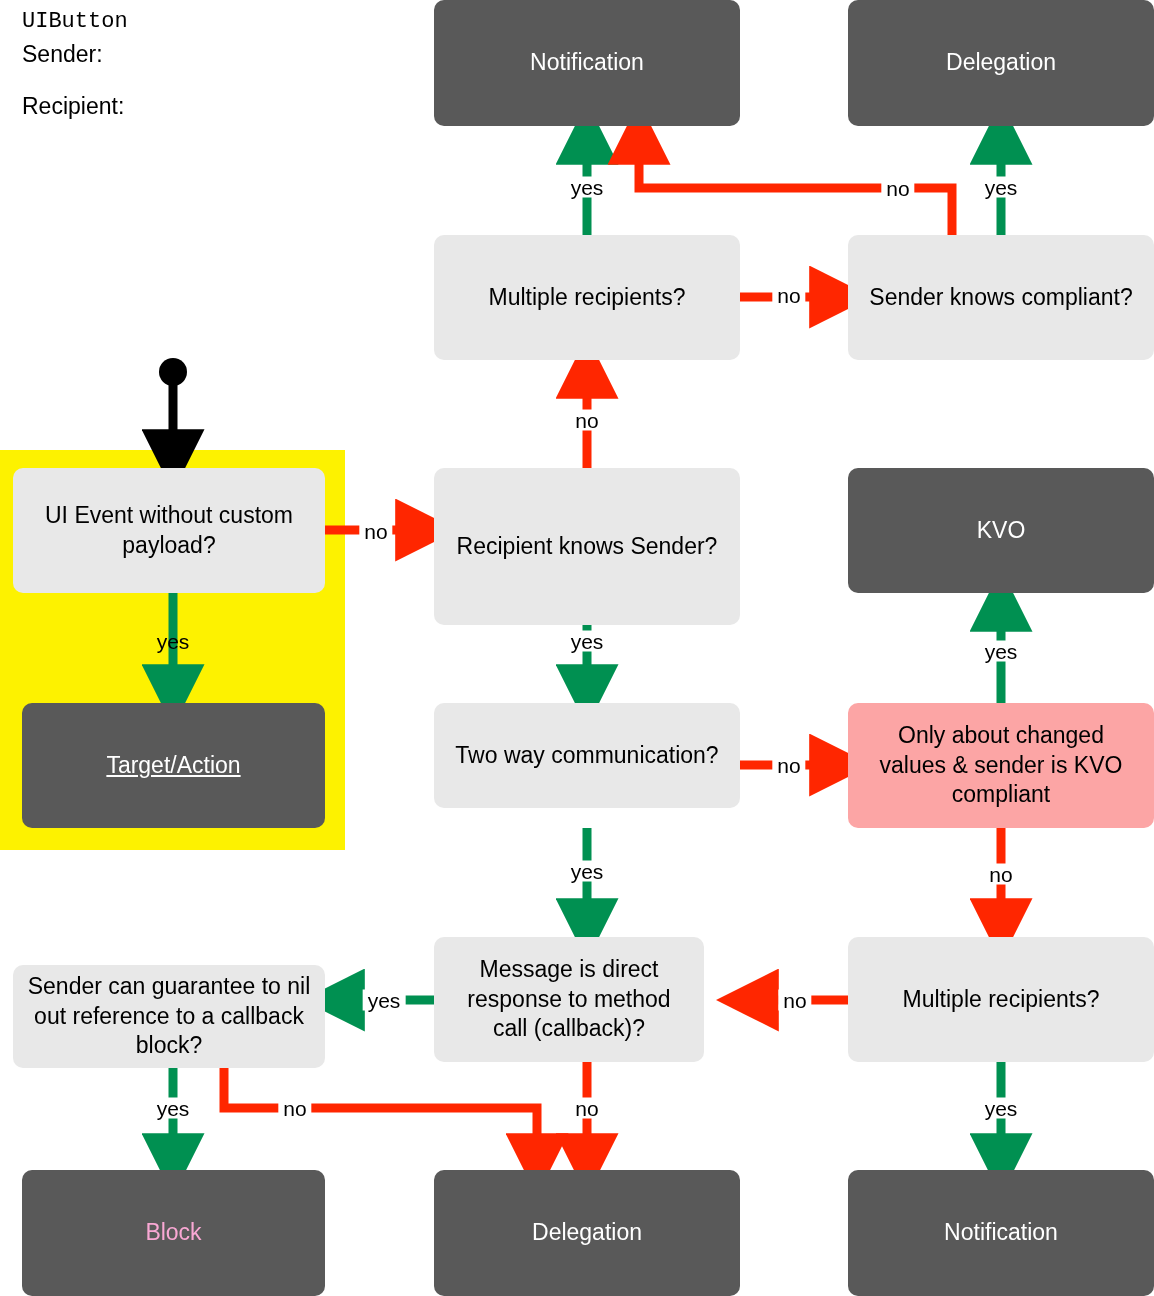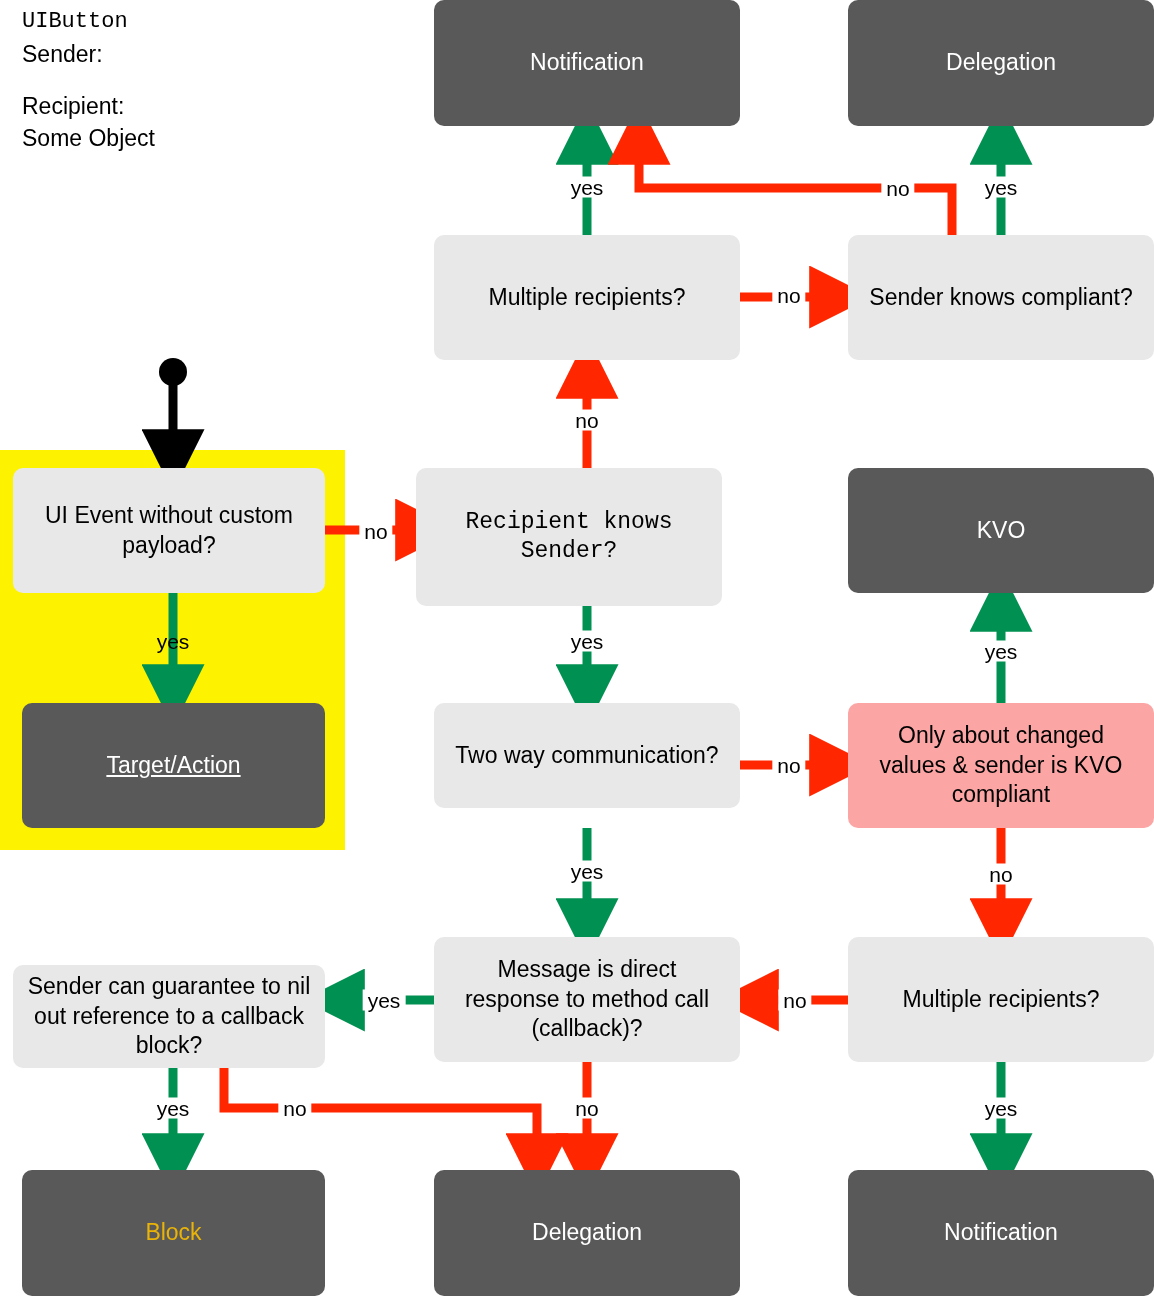--- a/index.html
+++ b/index.html
@@ -88,21 +88,20 @@
 </head>
 <body>
 
 <div id="root">
 
   <div id="legend">
     <div class="legend-line mono">UIButton</div>
     <div class="legend-line">Sender:</div>
     <div class="legend-gap"></div>
     <div class="legend-line">Recipient:</div>
-    <div class="legend-line">Some Object</div>
   </div>
 
   <div id="highlight" style="left: 0px; top: 450px; width: 345px; height: 400px; background: rgb(253, 242, 0);"></div>
 
   <svg id="wires" viewBox="0 0 1154 1296" width="1154" height="1296" xmlns="http://www.w3.org/2000/svg">
     <defs>
       <marker id="ah-green" markerWidth="7" markerHeight="7" refX="3.2" refY="3.5" orient="auto" markerUnits="strokeWidth">
         <path d="M0,0 L7,3.5 L0,7 z" fill="#009051"></path>
       </marker>
       <marker id="ah-red" markerWidth="7" markerHeight="7" refX="3.2" refY="3.5" orient="auto" markerUnits="strokeWidth">
@@ -189,49 +188,49 @@
   </div>
 
   <div class="node decision" style="left: 434px; top: 235px; width: 306px; height: 125px; background: rgb(232, 232, 232);">
     <span class="node-text">Multiple recipients?</span>
   </div>
 
   <div class="node decision" style="left: 848px; top: 235px; width: 306px; height: 125px; background: rgb(232, 232, 232);">
     <span class="node-text">Sender knows compliant?</span>
   </div>
 
-  <div class="node decision" style="left: 416px; top: 468px; width: 306px; height: 138px; background: rgb(232, 232, 232); font-family: Liberation Mono, monospace;">
+  <div class="node decision" style="left: 434px; top: 468px; width: 306px; height: 157px; background: rgb(232, 232, 232);">
     <span class="node-text">Recipient knows Sender?</span>
   </div>
 
   <div class="node terminal" style="left: 848px; top: 468px; width: 306px; height: 125px; background: rgb(89, 89, 89); color: rgb(255, 255, 255);">
     <span class="node-text">KVO</span>
   </div>
 
   <div class="node decision" style="left: 434px; top: 703px; width: 306px; height: 105px; background: rgb(232, 232, 232);">
     <span class="node-text">Two way communication?</span>
   </div>
 
   <div class="node decision" style="left: 848px; top: 703px; width: 306px; height: 125px; background: #fca5a5;">
     <span class="node-text">Only about changed values &amp; sender is KVO compliant</span>
   </div>
 
   <div class="node decision" style="left: 13px; top: 937px; width: 312px; height: 103px; background: rgb(232, 232, 232); margin-top: 28px;">
     <span class="node-text">Sender can guarantee to nil out reference to a callback block?</span>
   </div>
 
-  <div class="node decision" style="left: 434px; top: 937px; width: 306px; height: 125px; background: rgb(232, 232, 232);">
+  <div class="node decision" style="left: 434px; top: 937px; width: 270px; height: 125px; background: rgb(232, 232, 232);">
     <span class="node-text">Message is direct response to method call (callback)?</span>
   </div>
 
   <div class="node decision" style="left: 848px; top: 937px; width: 306px; height: 125px; background: rgb(232, 232, 232);">
     <span class="node-text">Multiple recipients?</span>
   </div>
 
-  <div class="node terminal" style="left: 22px; top: 1170px; width: 303px; height: 126px; background: rgb(89, 89, 89); color: #eab308;">
+  <div class="node terminal" style="left: 22px; top: 1170px; width: 303px; height: 126px; background: rgb(89, 89, 89); color: #f9a8d4;">
     <span class="node-text">Block</span>
   </div>
 
   <div class="node terminal" style="left: 434px; top: 1170px; width: 306px; height: 126px; background: rgb(89, 89, 89); color: rgb(255, 255, 255);">
     <span class="node-text">Delegation</span>
   </div>
 
   <div class="node terminal" style="left: 848px; top: 1170px; width: 306px; height: 126px; background: rgb(89, 89, 89); color: rgb(255, 255, 255);">
     <span class="node-text">Notification</span>
   </div>

